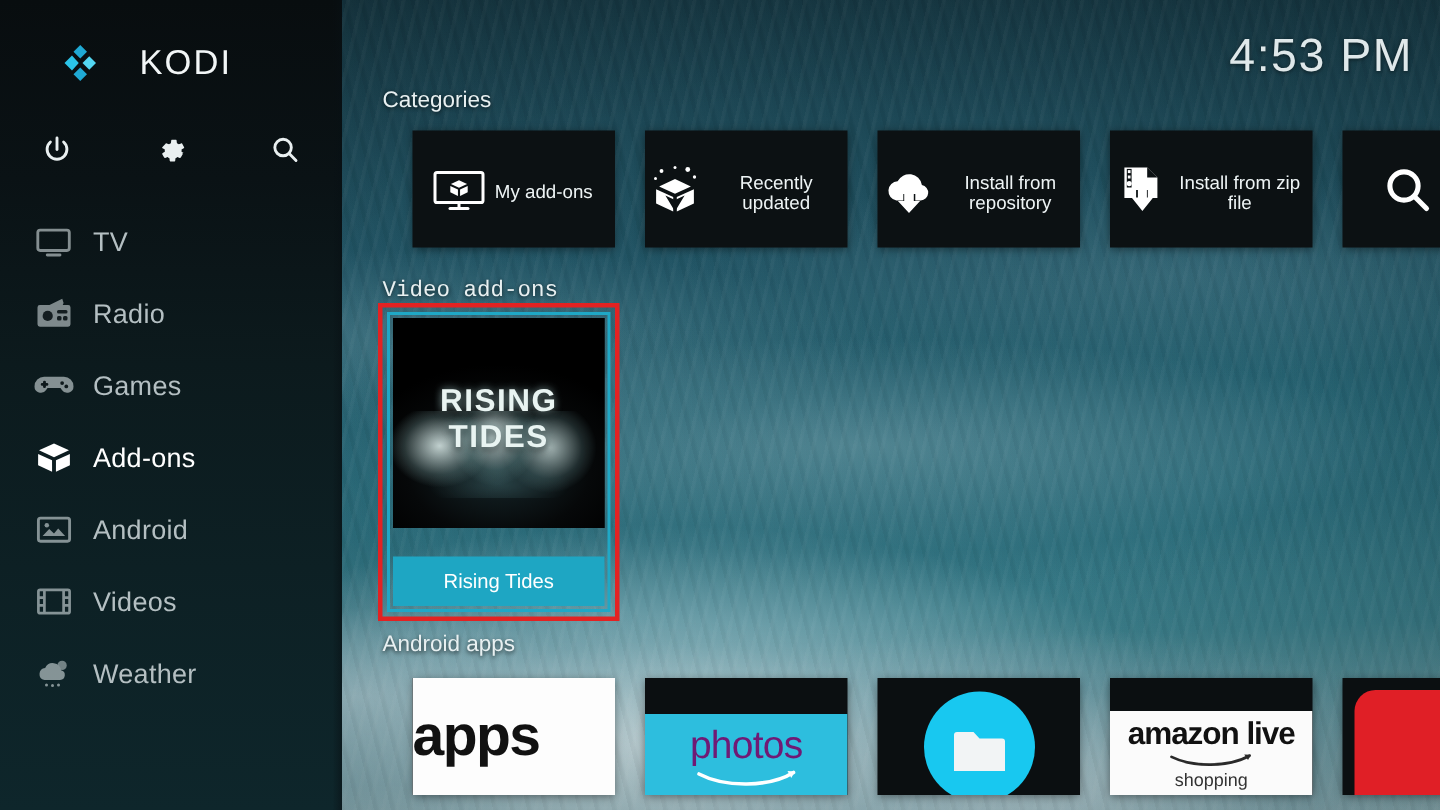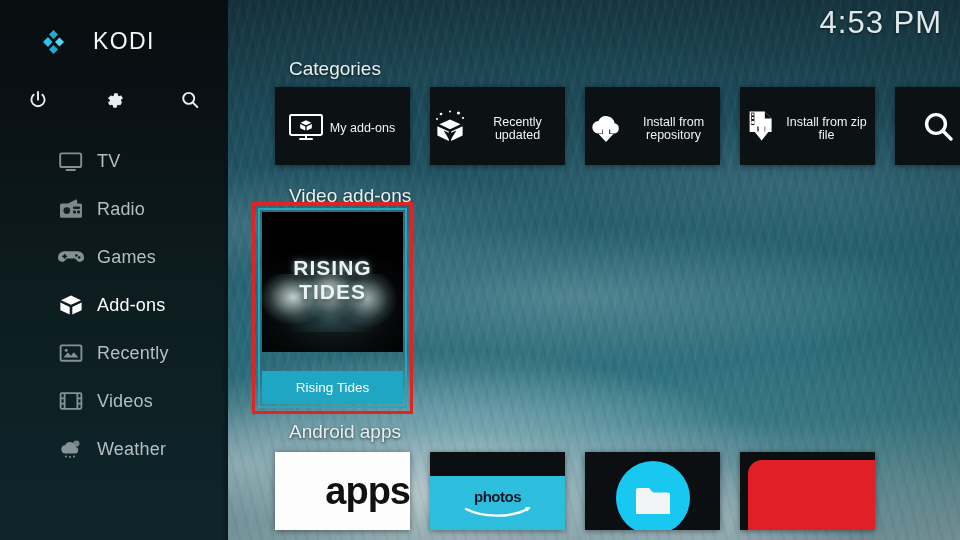--- a/index.html
+++ b/index.html
@@ -47,43 +47,42 @@
     background:linear-gradient(90deg, rgba(10,20,24,0) 0%, rgba(10,20,24,.0) 60%, rgba(8,16,20,.55) 100%);
   }
 
   .logo-row{ position:absolute; left:38px; top:28px; display:flex; align-items:center; gap:27px; }
   .logo-mark{ width:28px; height:26px; position:relative; }
   .logo-text{ color:#f2f6f7; font-size:23px; letter-spacing:1.4px; font-weight:400; }
 
   .icon-row{ position:absolute; top:78px; left:0; width:228px; display:flex; }
   .icon-row > div{ flex:1; display:flex; justify-content:center; align-items:center; height:44px; }
 
-  .menu{ position:absolute; top:137px; left:0; width:228px;margin-left:35px; }
+  .menu{ position:absolute; top:137px; left:0; width:228px; }
   .menu-item{
     height:48px; display:flex; align-items:center; padding-left:10px;
   }
   .mi-ico{ width:52px; display:flex; justify-content:center; align-items:center; }
   .mi-label{ font-size:18px; color:#b4bfc2; letter-spacing:.2px; }
   .menu-item.active .mi-label{ color:#ffffff; }
   .menu-item.active .mi-ico svg{ opacity:1; }
   .mi-ico svg{ opacity:.62; }
 
   
   #content{ position:absolute; left:228px; top:0; right:0; bottom:0; z-index:4; }
 
   .clock{
-    position:absolute; right:18px; top:5px;
+    position:absolute; right:18px; top:19px;
     color:#dfe8ea; font-size:31px; font-weight:300; letter-spacing:1px;
     text-shadow:0 1px 3px rgba(0,0,0,.55);
   }
 
   .sec-label{
-    position:absolute; color:#e8f0f1; font-size:19px;
+    position:absolute; color:#e8f0f1; font-size:15px;
     text-shadow:0 1px 3px rgba(0,0,0,.7);
-    margin-left:34px;
   }
 
   .row{ position:absolute; display:flex; gap:20px; }
 
   .tile{
     width:135px; height:78px; flex:0 0 135px;
     background:#0c1113;
     display:flex; align-items:center; justify-content:center;
     box-shadow:0 1px 6px rgba(0,0,0,.45);
   }
@@ -129,27 +128,27 @@
     background:#1ea6c3; display:flex; align-items:center; justify-content:center;
     color:#ffffff; font-size:13.5px;
   }
 
   
   .atile{
     width:135px; height:78px; flex:0 0 135px; background:#0b0f11;
     display:flex; align-items:center; justify-content:center; overflow:hidden;
     position:relative; box-shadow:0 1px 6px rgba(0,0,0,.45);
   }
-  .apps-white{ background:#fdfdfd; width:135px; height:78px; display:flex; align-items:center; justify-content:flex-end; }
+  .apps-white{ background:#fdfdfd; width:135px; height:78px; display:flex; align-items:center; justify-content:flex-start; }
   .apps-word{ font-size:38px; font-weight:700; color:#111; letter-spacing:-1px; }
   .photos-band{
     position:absolute; left:0; bottom:0; width:100%; height:54px; background:#2dbede;
     display:flex; flex-direction:column; align-items:center; justify-content:center;
   }
-  .photos-word{ color:#0f172a; font-size:15px; font-weight:700; letter-spacing:-.5px; }
+  .photos-word{ color:#701a75; font-size:26px; font-weight:400; letter-spacing:-.5px; }
   .folder-circ{
     width:74px; height:74px; border-radius:50%; background:#18c8f0;
     display:flex; align-items:center; justify-content:center; margin-top:14px;
   }
   .amz-white{
     position:absolute; left:0; bottom:0; width:100%; height:56px; background:#fbfbfb;
     display:flex; flex-direction:column; align-items:center; justify-content:center;
   }
   .amz-line{ display:flex; align-items:baseline; gap:6px; }
   .amz-a{ font-size:21px; font-weight:700; color:#111; letter-spacing:-.7px; }
@@ -250,21 +249,21 @@
     </div>
 
     <div class="menu-item">
       <span class="mi-ico">
         <svg width="26" height="22" viewBox="0 0 26 22" fill="none" stroke="#cfd9db" stroke-width="1.9">
           <rect x="2.6" y="3.4" width="20.8" height="15.4" rx="1.4"></rect>
           <path d="M5.4 15.4 l4.4-4.8 3.2 3.1 2.8-3.4 4.6 5.1 z" fill="#cfd9db" stroke="none"></path>
           <circle cx="8.2" cy="8.2" r="1.5" fill="#cfd9db" stroke="none"></circle>
         </svg>
       </span>
-      <span class="mi-label">Recently</span>
+      <span class="mi-label">Android</span>
     </div>
 
     <div class="menu-item">
       <span class="mi-ico">
         <svg width="26" height="22" viewBox="0 0 26 22" fill="none" stroke="#cfd9db" stroke-width="1.8">
           <rect x="2.6" y="3.2" width="20.8" height="15.6" rx="1.2"></rect>
           <path d="M6.6 3.2 V18.8 M19.4 3.2 V18.8"></path>
           <path d="M2.6 8.4 H6.6 M2.6 13.6 H6.6 M19.4 8.4 H23.4 M19.4 13.6 H23.4"></path>
         </svg>
       </span>
@@ -358,21 +357,21 @@
       <span class="tico">
         <svg width="38" height="34" viewBox="0 0 38 34" fill="none" stroke="#ffffff" stroke-width="3.4" stroke-linecap="round">
           <circle cx="16" cy="14" r="9.4"></circle>
           <path d="M23 21 L31 29"></path>
         </svg>
       </span>
       <span class="tlabel">Search</span>
     </div>
   </div>
 
-  <div class="sec-label" style="left:27px; top:185px;">Video add-ons</div>
+  <div class="sec-label" style="left:27px; top:185px;font-family:Liberation Mono, monospace;">Video add-ons</div>
 
   <div class="poster-wrap" style="left:30px; top:208px; width:149px; height:200px;">
     <div class="poster-sel"></div>
     <div class="poster-annot"></div>
 
     <div class="poster-art">
       <div class="poster-foam"></div>
       <div class="poster-title">RISING TIDES</div>
     </div>
 
@@ -400,19 +399,31 @@
     </div>
 
     <div class="atile">
       <div class="folder-circ">
         <svg width="46" height="40" viewBox="0 0 46 40">
           <path d="M6 36 V12 a2 2 0 0 1 2-2 h11 l4 4.4 h15 a2 2 0 0 1 2 2 V36 z" fill="#f2f4f5"></path>
         </svg>
       </div>
     </div>
 
+    <div class="atile">
+      <div class="amz-white">
+        <div class="amz-line">
+          <span class="amz-a">amazon live</span>
+        </div>
+        <svg width="58" height="10" viewBox="0 0 58 10">
+          <path d="M2 2.6 C 16 9.6, 40 9.6, 54 1.8" stroke="#2a2a2a" stroke-width="1.8" fill="none" stroke-linecap="round"></path>
+          <path d="M50.5 1 L55 1.2 L53 4.6 z" fill="#2a2a2a"></path>
+        </svg>
+        <span class="amz-sub">shopping</span>
+      </div>
+    </div>
 
     <div class="atile">
       <div class="red-tile-inner"></div>
     </div>
   </div>
 
 </div>
 
 </body></html>

